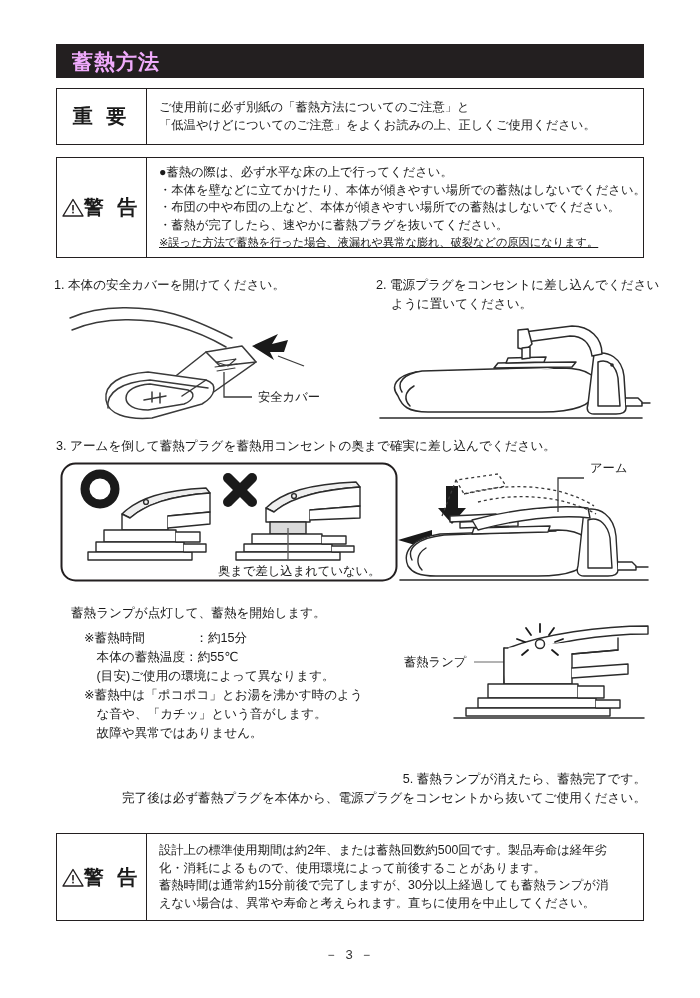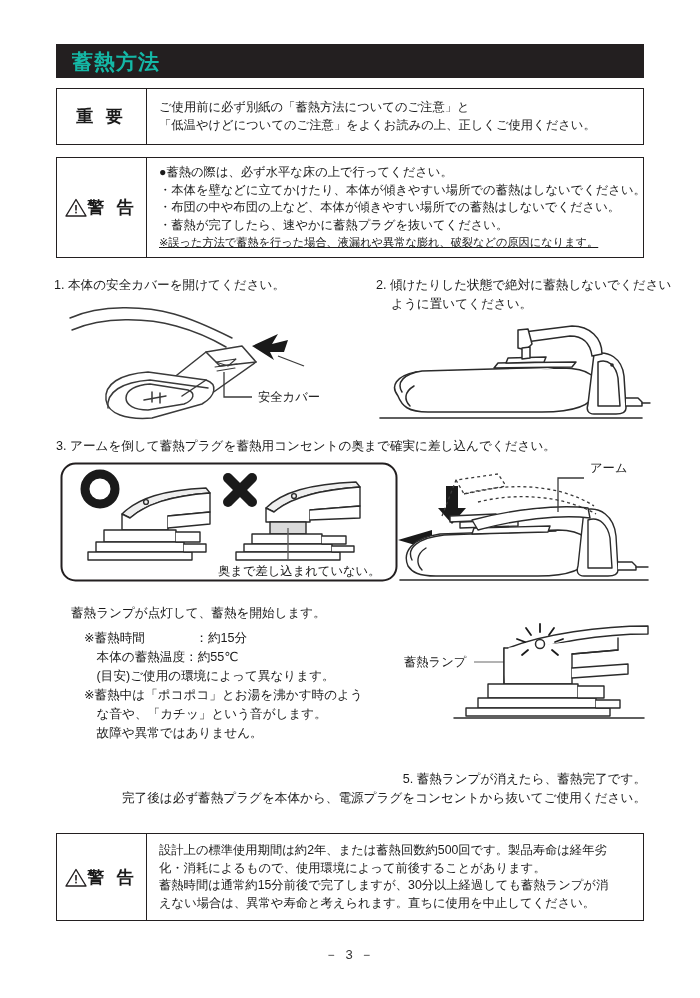--- a/index.html
+++ b/index.html
@@ -29,21 +29,21 @@
     position: absolute;
     left: 56px;
     top: 44px;
     width: 588px;
     height: 34px;
     background: #231f20;
     display: flex;
     align-items: center;
   }
   .title-bar .title-text {
-    color: #14b8a6;
+    color: #f0abfc;
     font-size: 21px;
     font-weight: bold;
     letter-spacing: 1px;
     padding-left: 16px;
     line-height: 1;
   }
 
   
   .notice-box {
     position: absolute;
@@ -58,21 +58,21 @@
     align-items: center;
     justify-content: center;
     border-right: 1.5px solid #231f20;
     box-sizing: border-box;
   }
   .notice-label-inner {
     display: flex;
     align-items: center;
   }
   .label-text {
-    font-size: 17px;
+    font-size: 20px;
     font-weight: bold;
     letter-spacing: 4px;
     white-space: nowrap;
   }
   .notice-body {
     flex: 1 1 auto;
     padding: 7px 10px 7px 12px;
     box-sizing: border-box;
     display: flex;
     flex-direction: column;
@@ -226,21 +226,21 @@
       <path d="M222 56 L248 66" stroke="#3a3a3a" stroke-width="1.3" fill="none"></path>
     </g>
 
     <path d="M168 72 L168 97 L196 97" stroke="#3a3a3a" stroke-width="1.3" fill="none"></path>
     <text class="callout" x="202" y="101">安全カバー</text>
   </svg>
 
   <div class="step" id="step2">
     <div class="step-line">
       <span>2.</span>
-      <span>傾けたりした状態で絶対に蓄熱しないでください</span>
+      <span>電源プラグをコンセントに差し込んでください</span>
     </div>
     <div class="step-line hang">ように置いてください。</div>
   </div>
 
   <svg class="illus" id="illus-2" viewBox="0 0 275 110">
     <g fill="#ffffff" stroke="#2b2b2b" stroke-width="1.5" stroke-linejoin="round" stroke-linecap="round">
 
       <path d="M4 98 L266 98" stroke-width="1.6"></path>
 
       <path d="M22 76 C 14 66, 20 56, 40 52 L186 48 C 214 48, 224 58, 220 72 C 216 86, 196 92, 166 92 L52 92 C 32 92, 26 86, 22 76 Z"></path>

